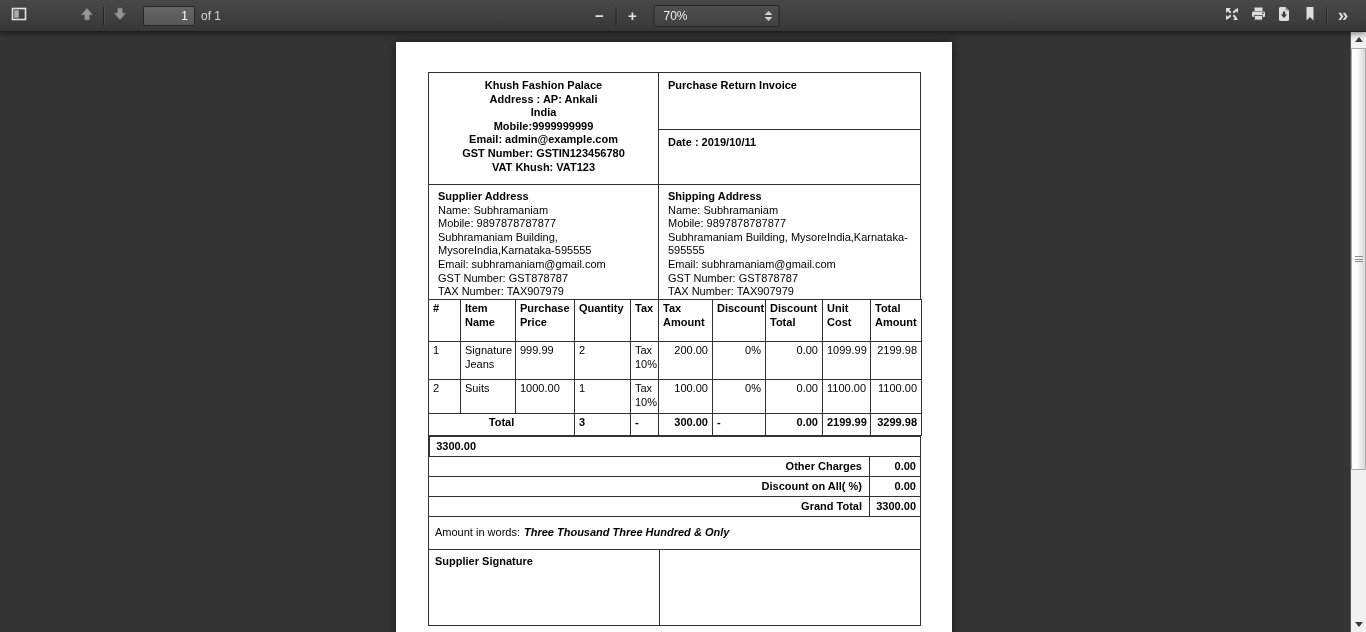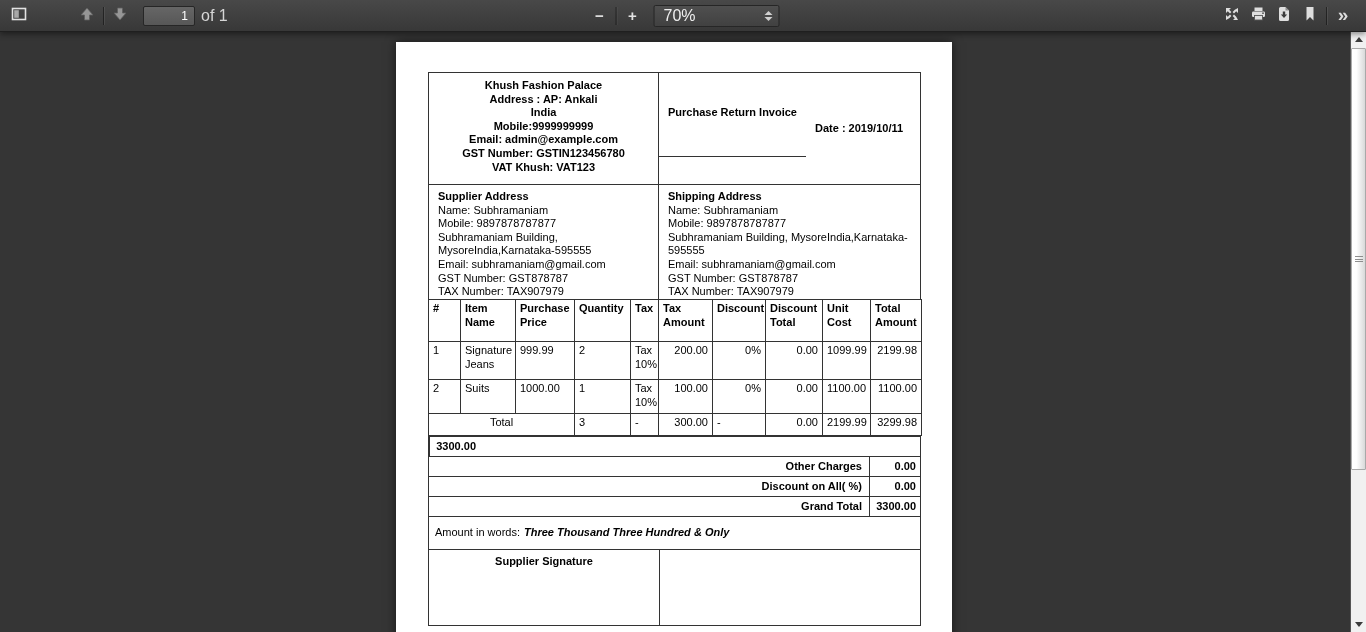--- a/index.html
+++ b/index.html
@@ -25,26 +25,26 @@
   .tb-center { position:absolute; left:50%; transform:translateX(-50%);
                display:flex; align-items:center; }
   .tb-right { margin-left:auto; display:flex; align-items:center; padding-right:10px; }
   .page-input {
     width:52px; height:20px; margin:0 6px 0 10px;
     background:linear-gradient(#666,#575757);
     border:1px solid #262626; border-radius:2px;
     color:#fff; font-size:12px; text-align:right; padding-right:6px;
     outline:none; font-family:"Liberation Sans", sans-serif;
   }
-  .of-label { color:#d6d6d6; font-size:16px; margin-right:8px; }
+  .of-label { color:#d6d6d6; font-size:12px; margin-right:8px; }
   .zoom-select {
     width:126px; height:22px; margin-left:8px;
     background:linear-gradient(#4f4f4f,#414141);
     border:1px solid #262626; border-radius:2px;
-    color:#efefef; font-size:16px;
+    color:#efefef; font-size:12px;
     display:flex; align-items:center; padding:0 6px 0 9px; cursor:default;gap:44px;
   }
   .zoom-select .spin { margin-left:auto; display:flex; flex-direction:column; gap:2px; }
   .tri-up   { width:0; height:0; border-left:4px solid transparent;
               border-right:4px solid transparent; border-bottom:4px solid #cfcfcf; }
   .tri-down { width:0; height:0; border-left:4px solid transparent;
               border-right:4px solid transparent; border-top:4px solid #cfcfcf; }
   .nav-gap { margin-left:42px; }
   .glyph { color:#e3e3e3; font-size:15px; font-weight:bold; line-height:1; }
   .chevrons { color:#dcdcdc; font-size:19px; font-weight:bold; line-height:1; padding-bottom:2px; }
@@ -70,55 +70,55 @@
           background:#fff; box-shadow:0 0 10px rgba(0,0,0,0.55); z-index:10; }
   .invoice { margin:30px 31px 0 32px; width:493px; color:#000;
              font-size:11px; line-height:13.6px; }
   .sec { border:1px solid #333; }
   .sec + .sec { margin-top:-1px; }
   b, .b { font-weight:bold; }
 
   
   .sec-header { display:flex; height:113px; }
   .company-cell { width:230px; border-right:1px solid #333; padding:6px 9px;text-align:center; }
-  .hdr-right { flex:1; display:flex; flex-direction:row;align-items:center; }
+  .hdr-right { flex:1; display:flex; flex-direction:column; }
   .title-cell { height:57px; border-bottom:1px solid #333; padding:6px 9px; font-weight:bold; }
   .invdate-row { flex:1; display:flex; }
   .inv-cell { width:104px; border-right:1px solid #333; padding:6px 9px; font-weight:bold; }
   .date-cell { flex:1; padding:6px 9px; font-weight:bold; }
 
   
   .sec-address { display:flex; height:116px; }
   .addr-cell { padding:5px 9px; }
   .addr-left { width:230px; border-right:1px solid #333; }
   .addr-right { flex:1; }
 
   
   table.items { border-collapse:collapse; width:493px; table-layout:fixed; margin-top:-1px; }
   table.items th, table.items td { border:1px solid #333; padding:2px 4px;
     vertical-align:top; font-size:11px; line-height:13.6px; }
   table.items th { text-align:left; font-weight:bold; height:42px; }
   .num { text-align:right; }
-  .total-row td { font-weight:normal; height:22px; }
+  .total-row td { font-weight:bold; height:22px; }
   .total-label { text-align:center; }
 
   
   .sum-row { display:flex; height:21px; align-items:center; }
   .sum-label { flex:1; text-align:right; font-weight:bold; padding-right:7px; }
   .sum-value { width:51px; border-left:1px solid #333; text-align:right;
                font-weight:bold; padding-right:4px; align-self:stretch;
                display:flex; align-items:center; justify-content:flex-end; }
 
   
   .sec-words { height:22px; display:flex; align-items:center; padding:16px 6px; }
   .words-val { font-weight:bold; font-style:italic; margin-left:4px; }
 
   
   .sec-sign { display:flex; height:77px; }
-  .sign-left { width:231px; border-right:1px solid #333; padding:5px 6px; font-weight:bold;text-align:center; }
+  .sign-left { width:231px; border-right:1px solid #333; padding:5px 6px; font-weight:bold; }
   .sign-right { flex:1; padding:5px 9px; font-weight:bold; }
 </style>
 </head>
 <body>
 
 <div class="toolbar">
   <div class="tb-left">
     <button class="tb-btn">
       <span>
         <svg width="16" height="16" viewBox="0 0 16 16">

